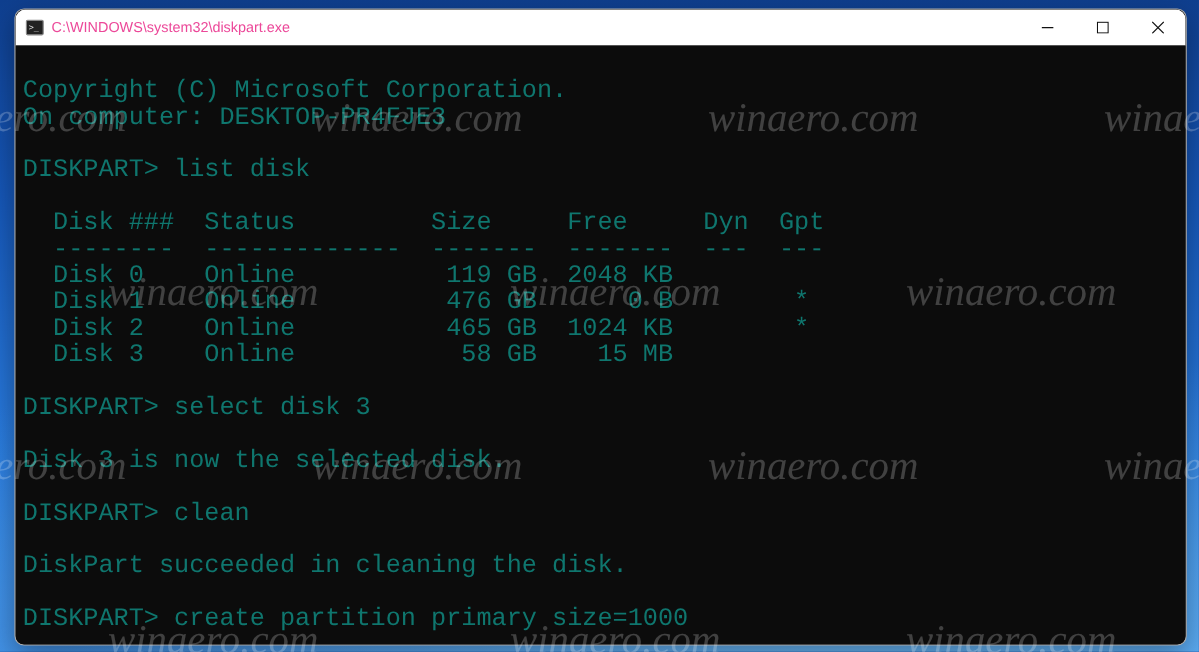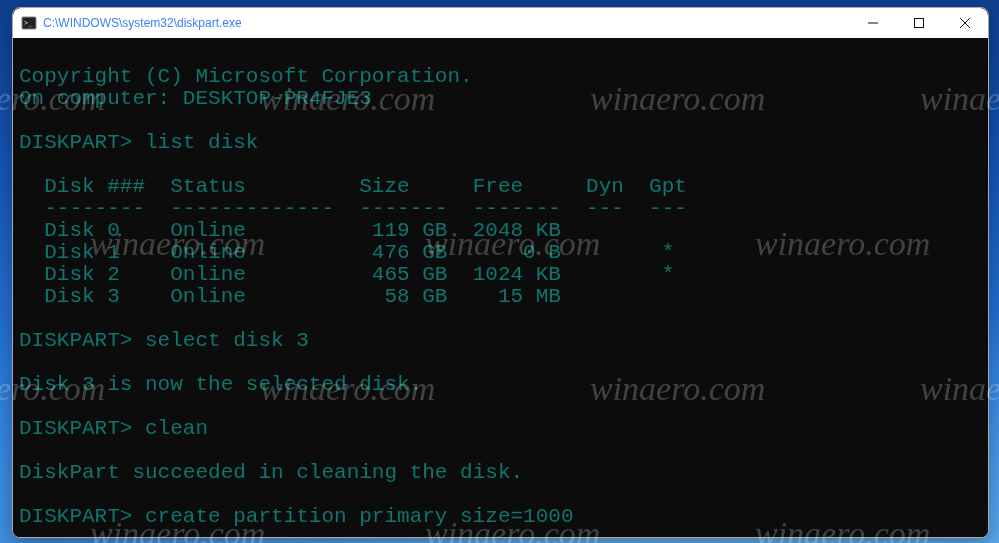--- a/index.html
+++ b/index.html
@@ -45,21 +45,21 @@
   .title-icon {
     width: 16px;
     height: 16px;
     margin: 0 6px 0 8px;
     display: flex;
     align-items: center;
     justify-content: center;
   }
   .title-text {
     font-size: 12px;
-    color: #3b82f6;
+    color: #ec4899;
     white-space: nowrap;
     flex: 1 1 auto;
     overflow: hidden;
     text-overflow: ellipsis;
   }
   .win-controls {
     display: flex;
     height: 100%;
   }
   .win-btn {

